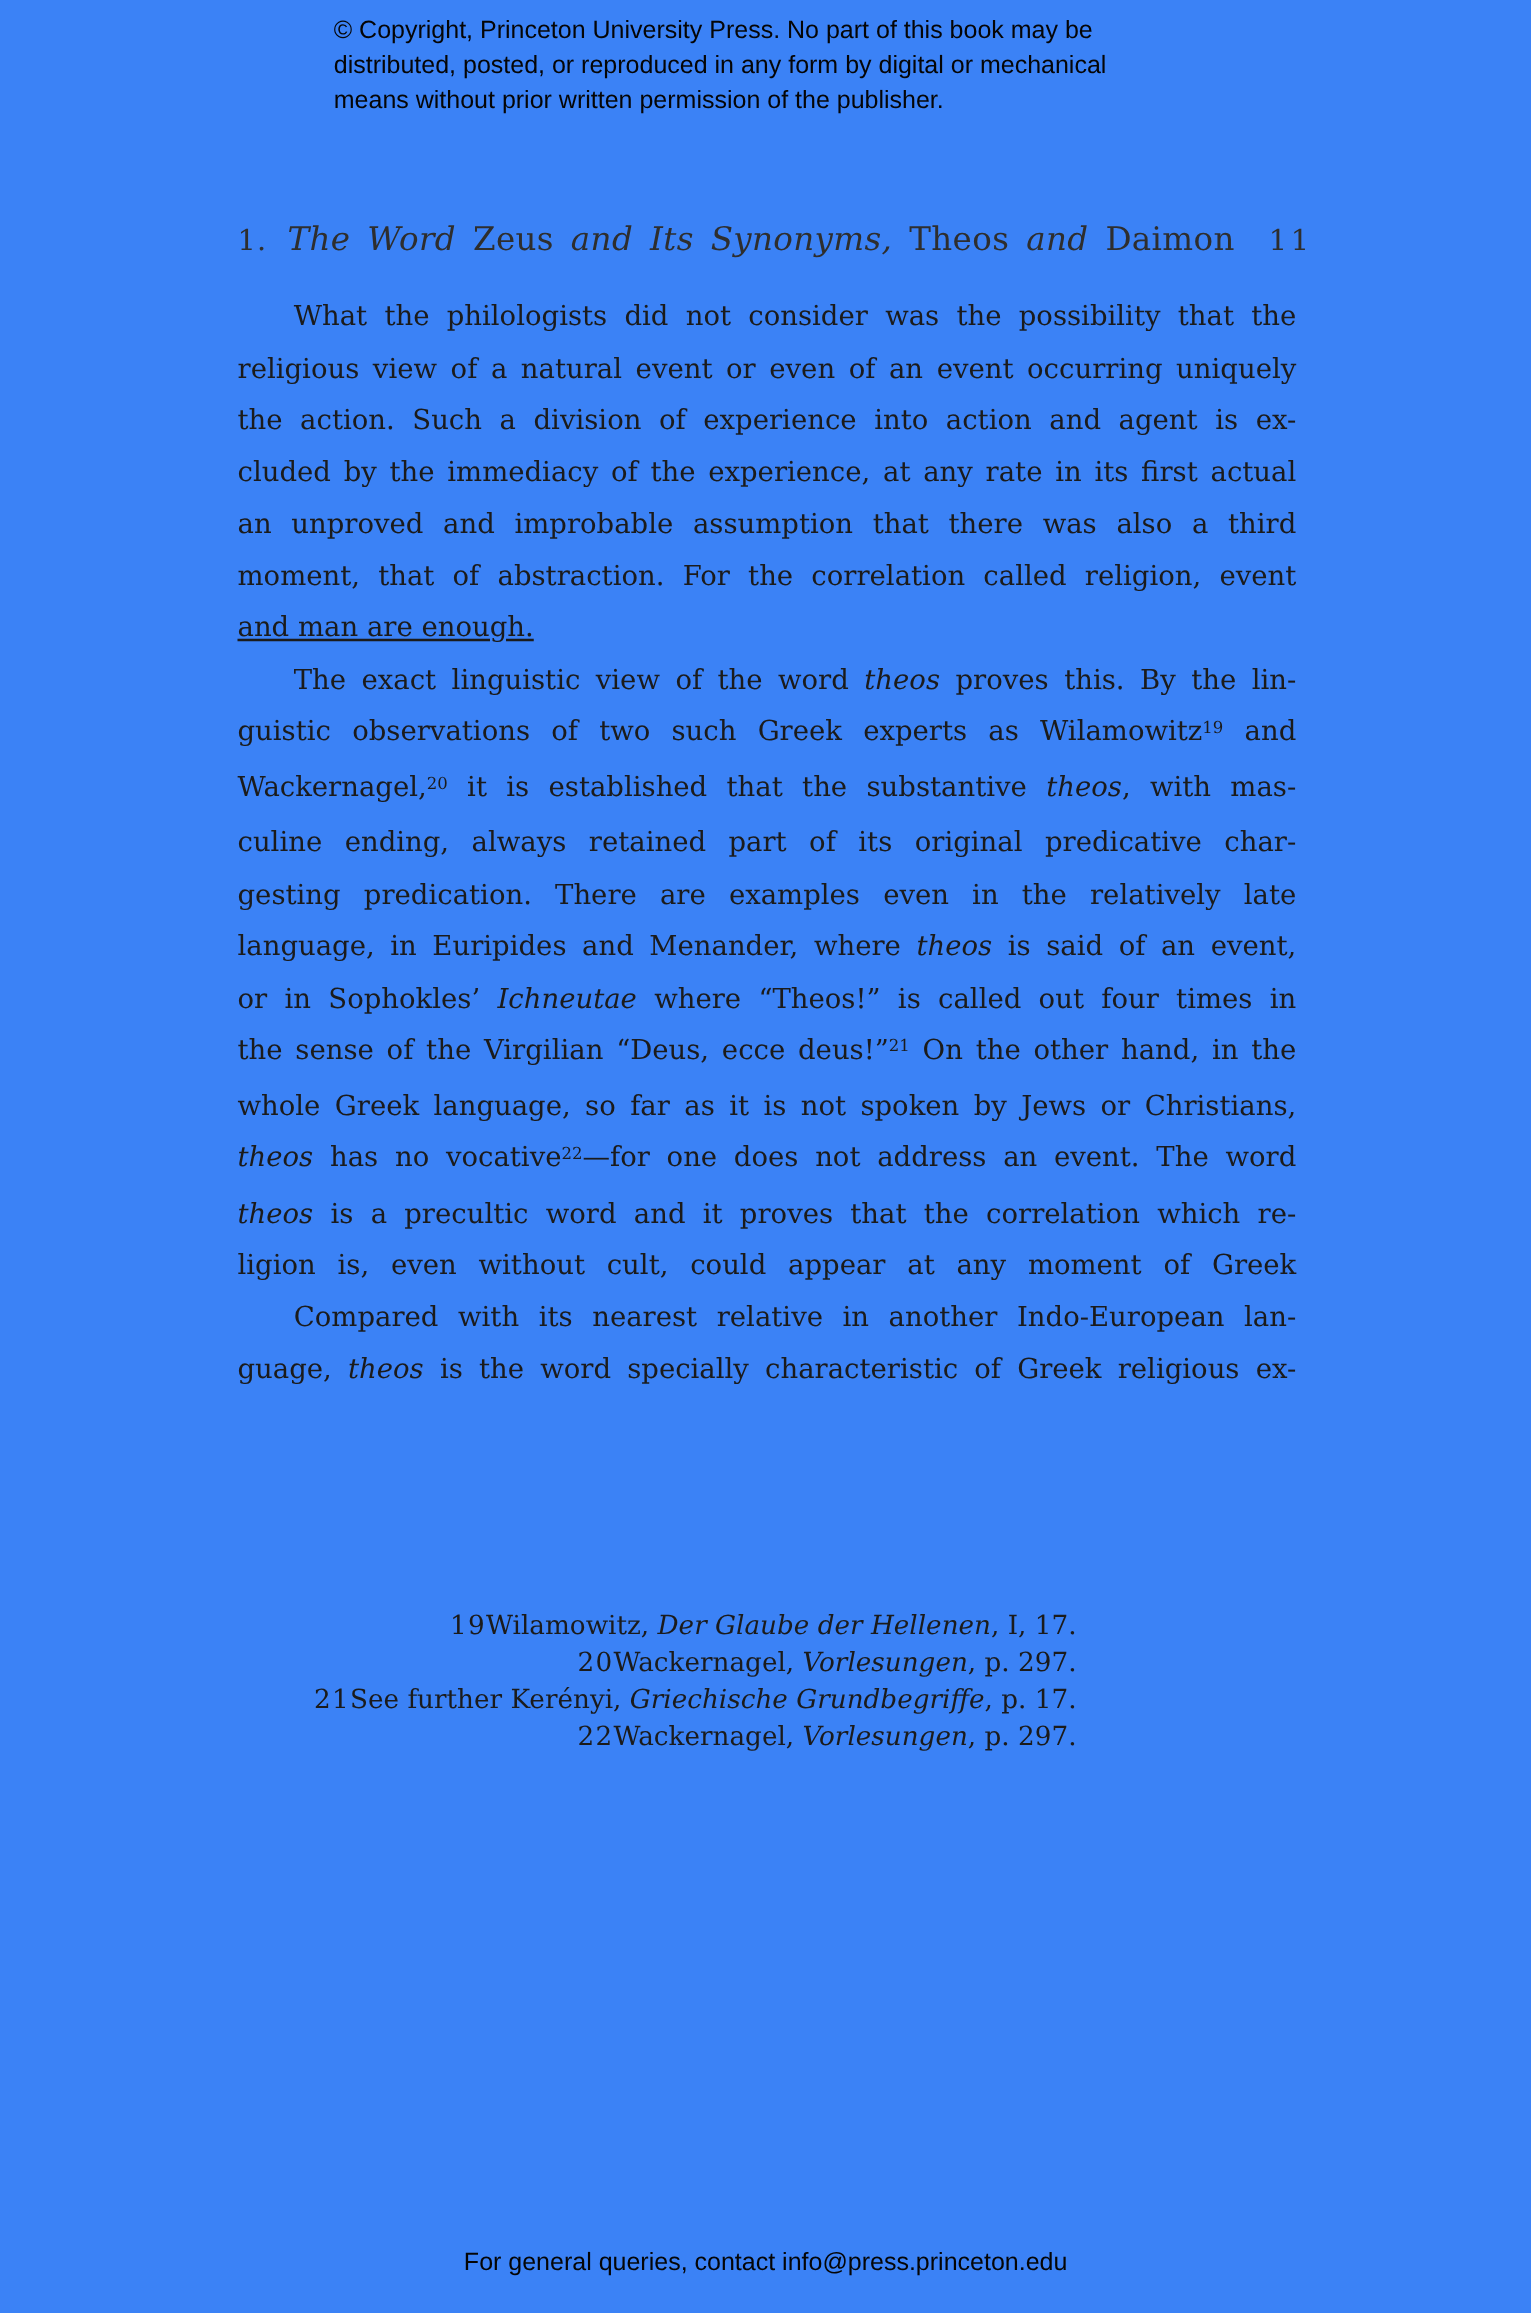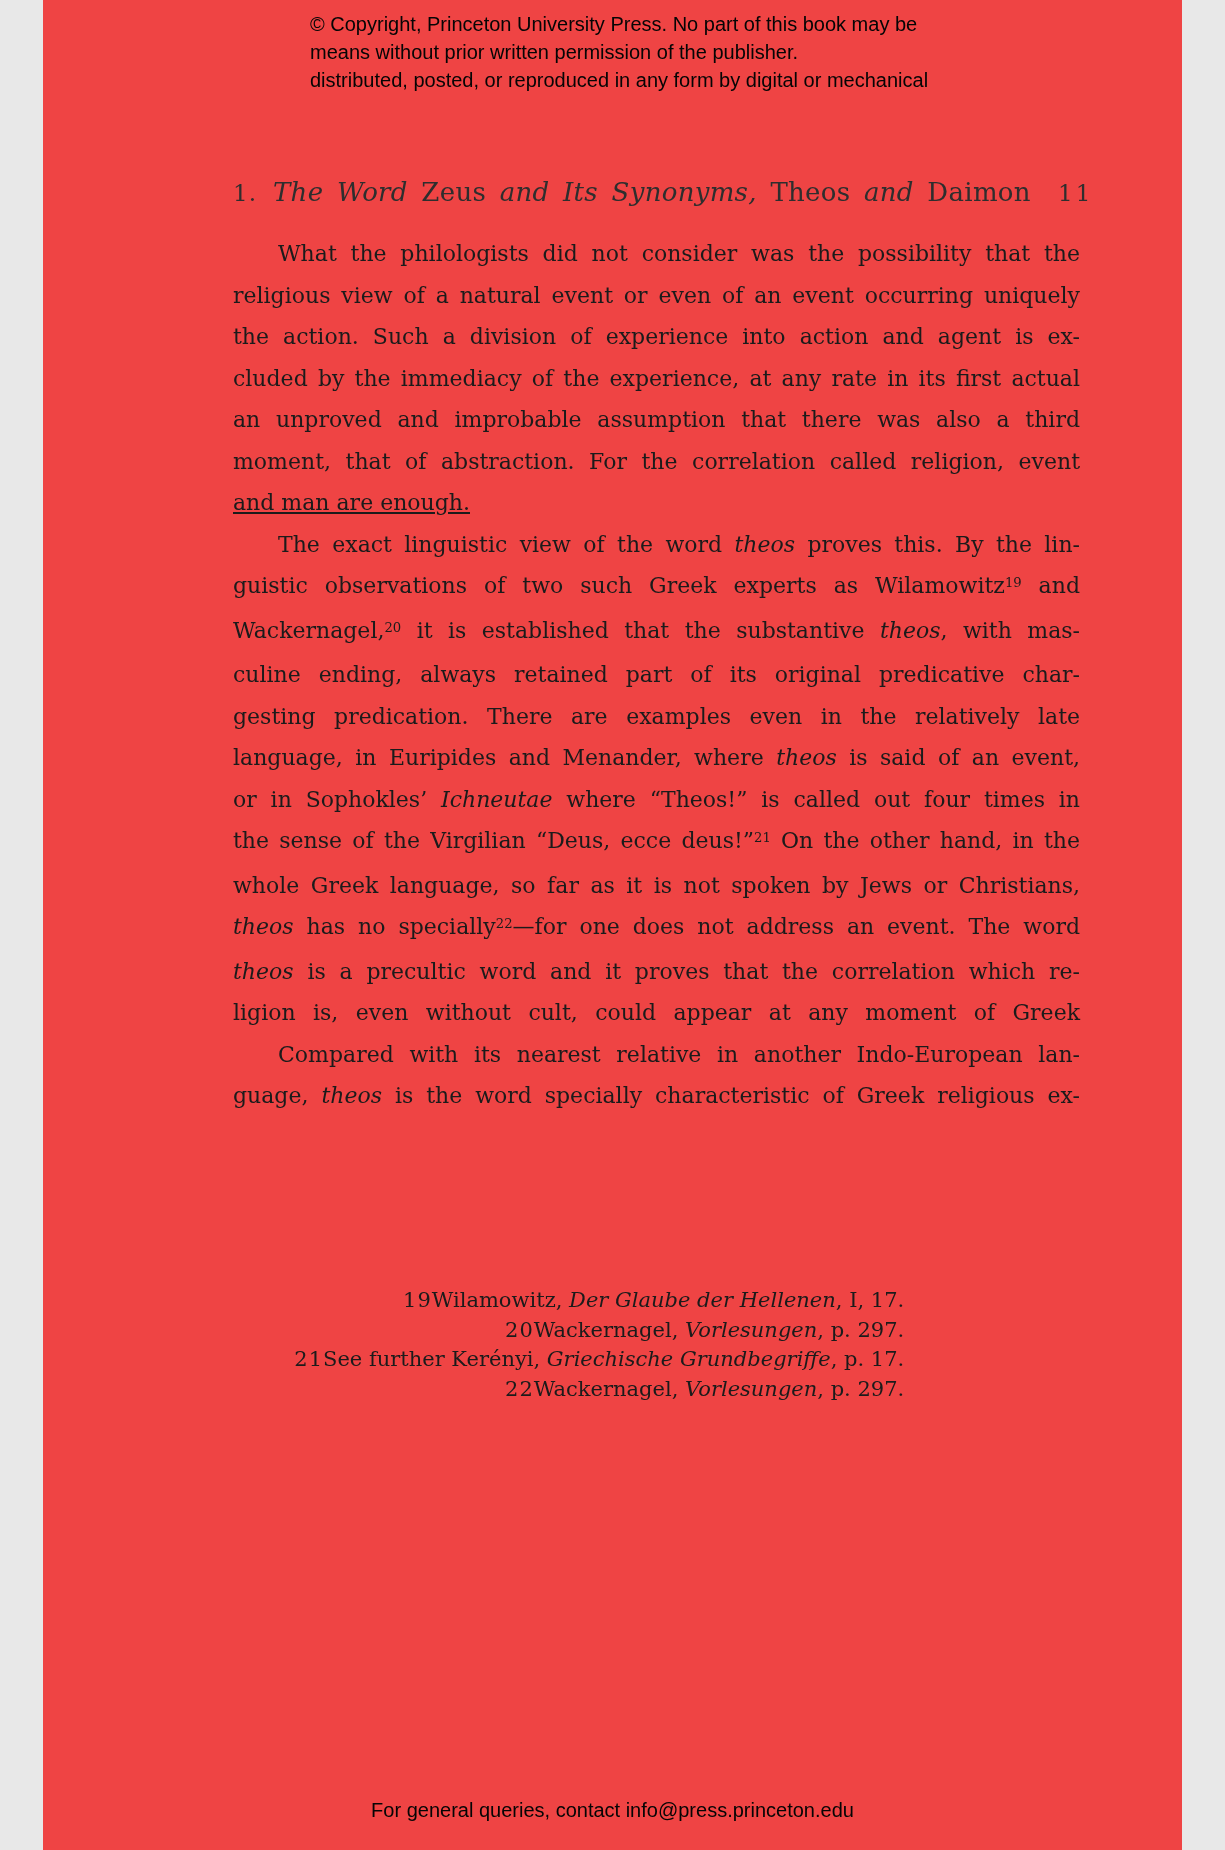--- a/index.html
+++ b/index.html
@@ -1,19 +1,19 @@
 <!DOCTYPE html>
 <html><head>
 <meta charset="utf-8">
 <style>
   html,body{margin:0;padding:0;background:#e8e8e8;}
   .page{
     position:relative;
-    width:1139px;height:1850px;
-    background:#ef4444;
+    width:1225px;height:1850px;
+    background:#3b82f6;
     font-family:"DejaVu Serif", serif;
     color:#1b1b1b;
     overflow:hidden;
     margin:0 auto;
   }
   
   .copyright{
     position:absolute;left:267px;top:10px;
     font-family:"Liberation Sans", sans-serif;
     font-size:20px;line-height:28px;color:#050505;
@@ -64,22 +64,22 @@
     font-size:20px;color:#050505;
   }
 </style>
 </head>
 <body>
 
 <div class="page">
 
   <div class="copyright">
     <div>© Copyright, Princeton University Press. No part of this book may be</div>
+    <div>distributed, posted, or reproduced in any form by digital or mechanical</div>
     <div>means without prior written permission of the publisher.</div>
-    <div>distributed, posted, or reproduced in any form by digital or mechanical</div>
   </div>
 
   <div class="running-head">
     <span class="chnum">1.</span><span class="chtitle"><span class="it">The Word</span><span> Zeus </span><span class="it">and Its Synonyms,</span><span> Theos </span><span class="it">and</span><span> Daimon</span></span>
     <span class="pagenum">11</span>
   </div>
 
   <div class="body-text" id="body-text">
       <div>
         <div class="line ind"><span>What the philologists did not consider was the possibility that the</span></div>
@@ -93,21 +93,21 @@
       <div>
         <div class="line ind"><span>The exact linguistic view of the word </span><span class="it">theos</span><span> proves this. By the lin-</span></div>
         <div class="line"><span>guistic observations of two such Greek experts as Wilamowitz</span><span class="sup">19</span><span> and</span></div>
         <div class="line"><span>Wackernagel,</span><span class="sup">20</span><span> it is established that the substantive </span><span class="it">theos</span><span>, with mas-</span></div>
         <div class="line"><span>culine ending, always retained part of its original predicative char-</span></div>
         <div class="line"><span>gesting predication. There are examples even in the relatively late</span></div>
         <div class="line"><span>language, in Euripides and Menander, where </span><span class="it">theos</span><span> is said of an event,</span></div>
         <div class="line"><span>or in Sophokles’ </span><span class="it">Ichneutae</span><span> where “Theos!” is called out four times in</span></div>
         <div class="line"><span>the sense of the Virgilian “Deus, ecce deus!”</span><span class="sup">21</span><span> On the other hand, in the</span></div>
         <div class="line"><span>whole Greek language, so far as it is not spoken by Jews or Christians,</span></div>
-        <div class="line"><span class="it">theos</span><span> has no specially</span><span class="sup">22</span><span>—for one does not address an event. The word</span></div>
+        <div class="line"><span class="it">theos</span><span> has no vocative</span><span class="sup">22</span><span>—for one does not address an event. The word</span></div>
         <div class="line"><span class="it">theos</span><span> is a precultic word and it proves that the correlation which re-</span></div>
         <div class="line"><span>ligion is, even without cult, could appear at any moment of Greek</span></div>
       </div>
       <div>
         <div class="line ind"><span>Compared with its nearest relative in another Indo-European lan-</span></div>
         <div class="line"><span>guage, </span><span class="it">theos</span><span> is the word specially characteristic of Greek religious ex-</span></div>
       </div>
     </div>
 
   <div class="footnotes" id="footnotes">

